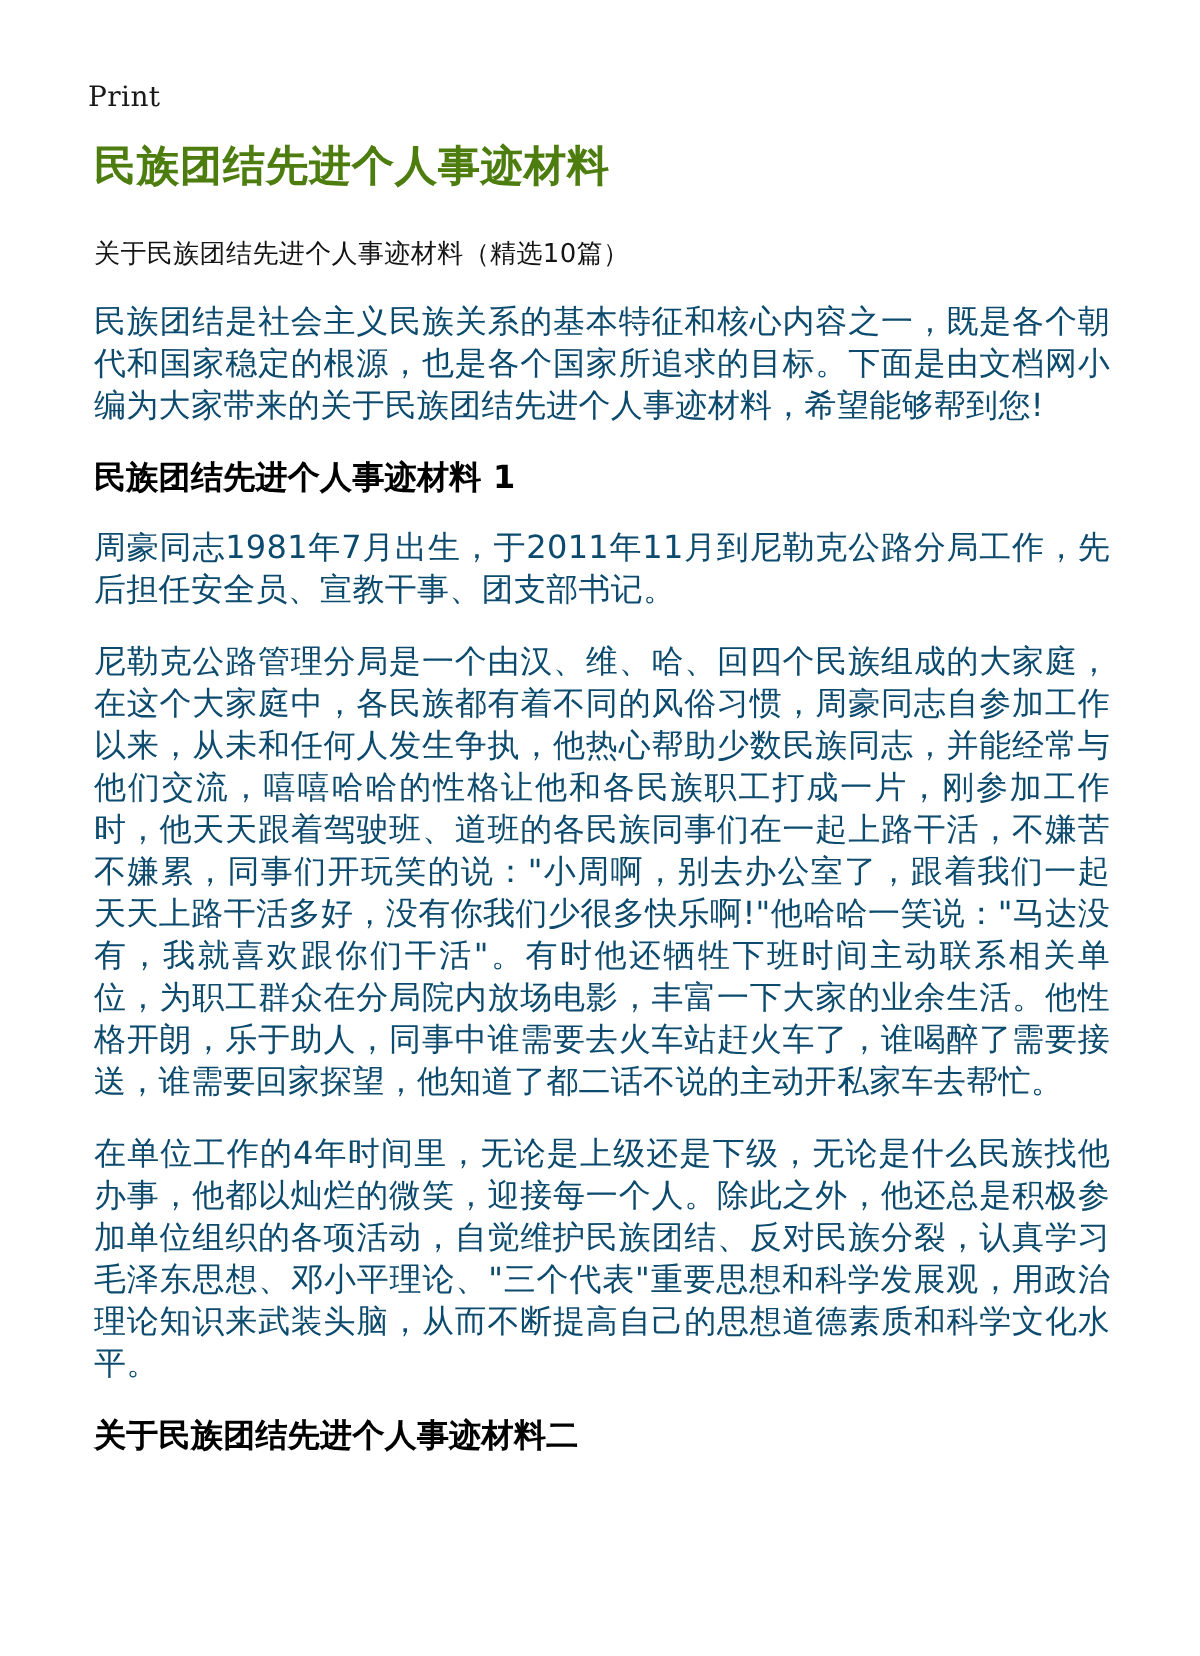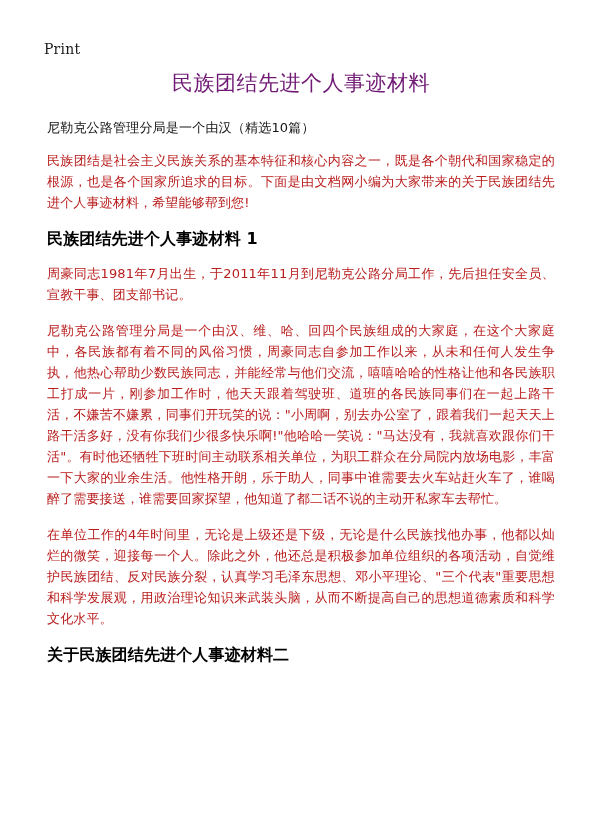--- a/index.html
+++ b/index.html
@@ -35,37 +35,36 @@
   .doc-body {
     position: absolute;
     left: 47px;
     top: 68px;
     width: 508px;
   }
   .doc-title {
     font-family: "DejaVu Sans", "Liberation Sans", sans-serif;
     font-size: 21px;
     line-height: 30px;
-    font-weight: 400;
-    text-align: center;
-    color: #701a75;
+    font-weight: 700;
+    color: #4d7c0f;
     margin: 0 0 20px 0;
     letter-spacing: 0.5px;
   }
   .subtitle {
     font-size: 13px;
     line-height: 20px;
     color: #141414;
     margin: 0 0 12px 0;
     letter-spacing: 0.2px;
   }
   p.para {
-    font-size: 13px;
+    font-size: 16px;
     line-height: 21px;
-    color: #b91c1c;
+    color: #0c4a6e;
     margin: 0 0 15px 0;
     text-align: justify;
     text-justify: inter-character;
     letter-spacing: 0.15px;
   }
   h2.section-heading {
     font-size: 16px;
     line-height: 21px;
     font-weight: bold;
     color: #000000;
@@ -80,21 +79,21 @@
 <body>
 
 <div class="page">
 
   <a class="print-link">Print</a>
 
   <div class="doc-body">
 
     <h1 class="doc-title">民族团结先进个人事迹材料</h1>
 
-    <p class="subtitle">尼勒克公路管理分局是一个由汉（精选10篇）</p>
+    <p class="subtitle">关于民族团结先进个人事迹材料（精选10篇）</p>
 
     <div id="blocks-container">
         <p class="para">民族团结是社会主义民族关系的基本特征和核心内容之一，既是各个朝代和国家稳定的根源，也是各个国家所追求的目标。下面是由文档网小编为大家带来的关于民族团结先进个人事迹材料，希望能够帮到您!</p>
         <h2 class="section-heading">民族团结先进个人事迹材料 1</h2>
         <p class="para">周豪同志1981年7月出生，于2011年11月到尼勒克公路分局工作，先后担任安全员、宣教干事、团支部书记。</p>
         <p class="para">尼勒克公路管理分局是一个由汉、维、哈、回四个民族组成的大家庭，在这个大家庭中，各民族都有着不同的风俗习惯，周豪同志自参加工作以来，从未和任何人发生争执，他热心帮助少数民族同志，并能经常与他们交流，嘻嘻哈哈的性格让他和各民族职工打成一片，刚参加工作时，他天天跟着驾驶班、道班的各民族同事们在一起上路干活，不嫌苦不嫌累，同事们开玩笑的说："小周啊，别去办公室了，跟着我们一起天天上路干活多好，没有你我们少很多快乐啊!"他哈哈一笑说："马达没有，我就喜欢跟你们干活"。有时他还牺牲下班时间主动联系相关单位，为职工群众在分局院内放场电影，丰富一下大家的业余生活。他性格开朗，乐于助人，同事中谁需要去火车站赶火车了，谁喝醉了需要接送，谁需要回家探望，他知道了都二话不说的主动开私家车去帮忙。</p>
         <p class="para">在单位工作的4年时间里，无论是上级还是下级，无论是什么民族找他办事，他都以灿烂的微笑，迎接每一个人。除此之外，他还总是积极参加单位组织的各项活动，自觉维护民族团结、反对民族分裂，认真学习毛泽东思想、邓小平理论、"三个代表"重要思想和科学发展观，用政治理论知识来武装头脑，从而不断提高自己的思想道德素质和科学文化水平。</p>
         <h2 class="section-heading tight-top">关于民族团结先进个人事迹材料二</h2>
       </div>
 

